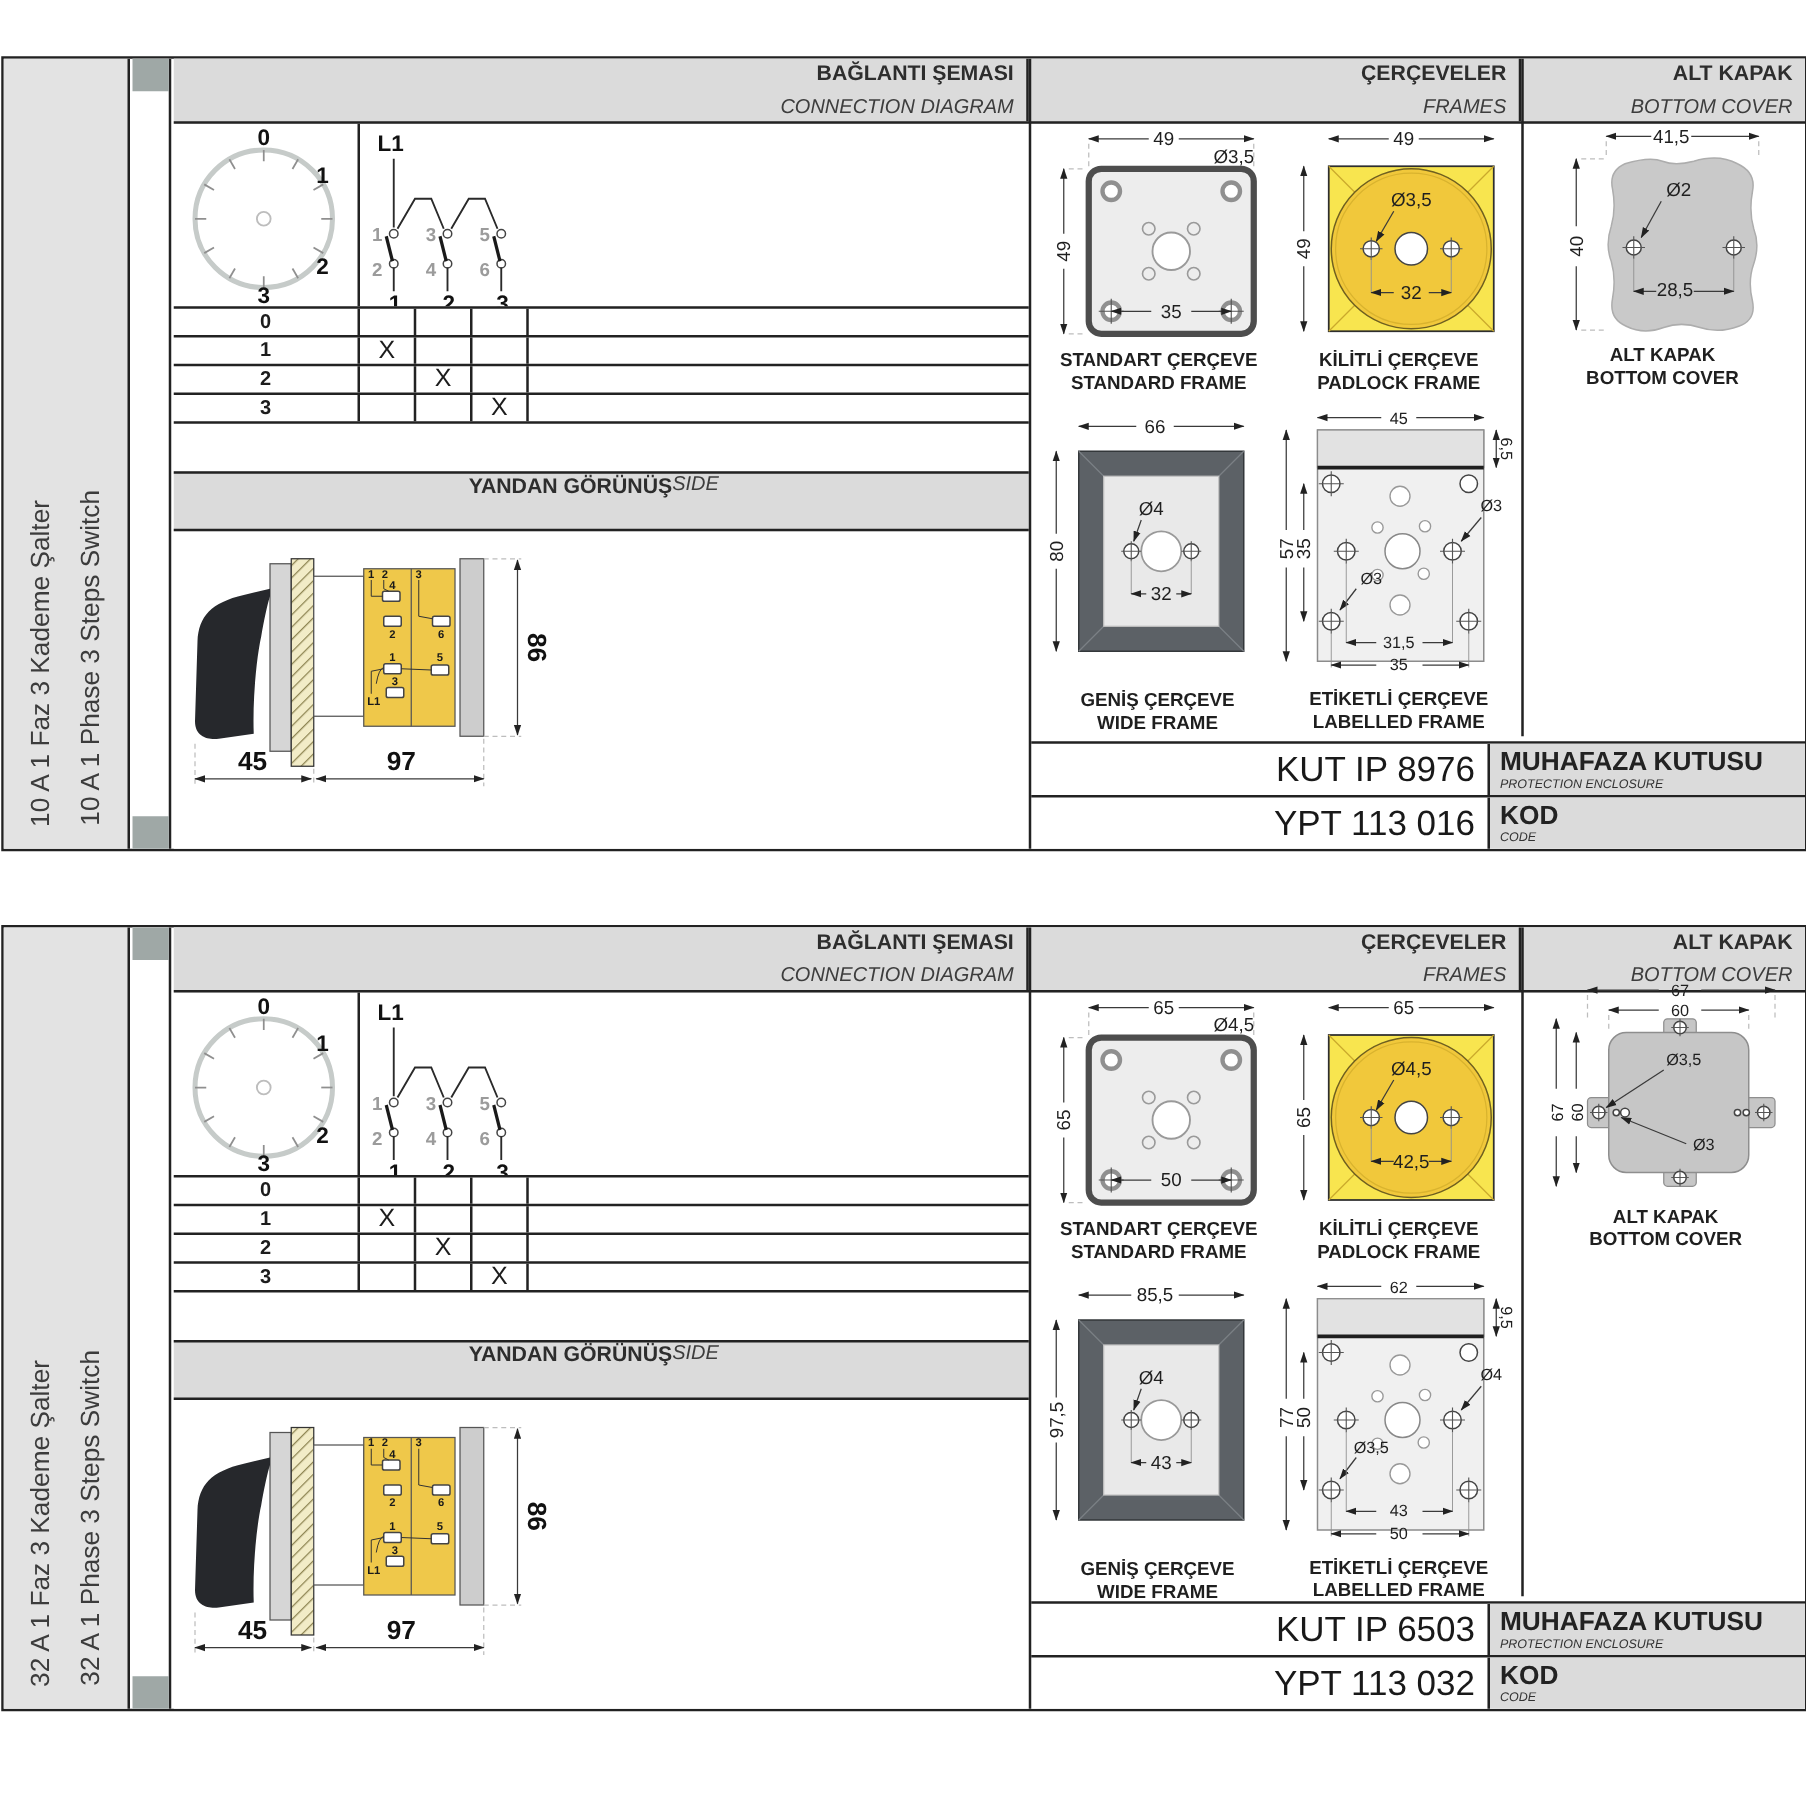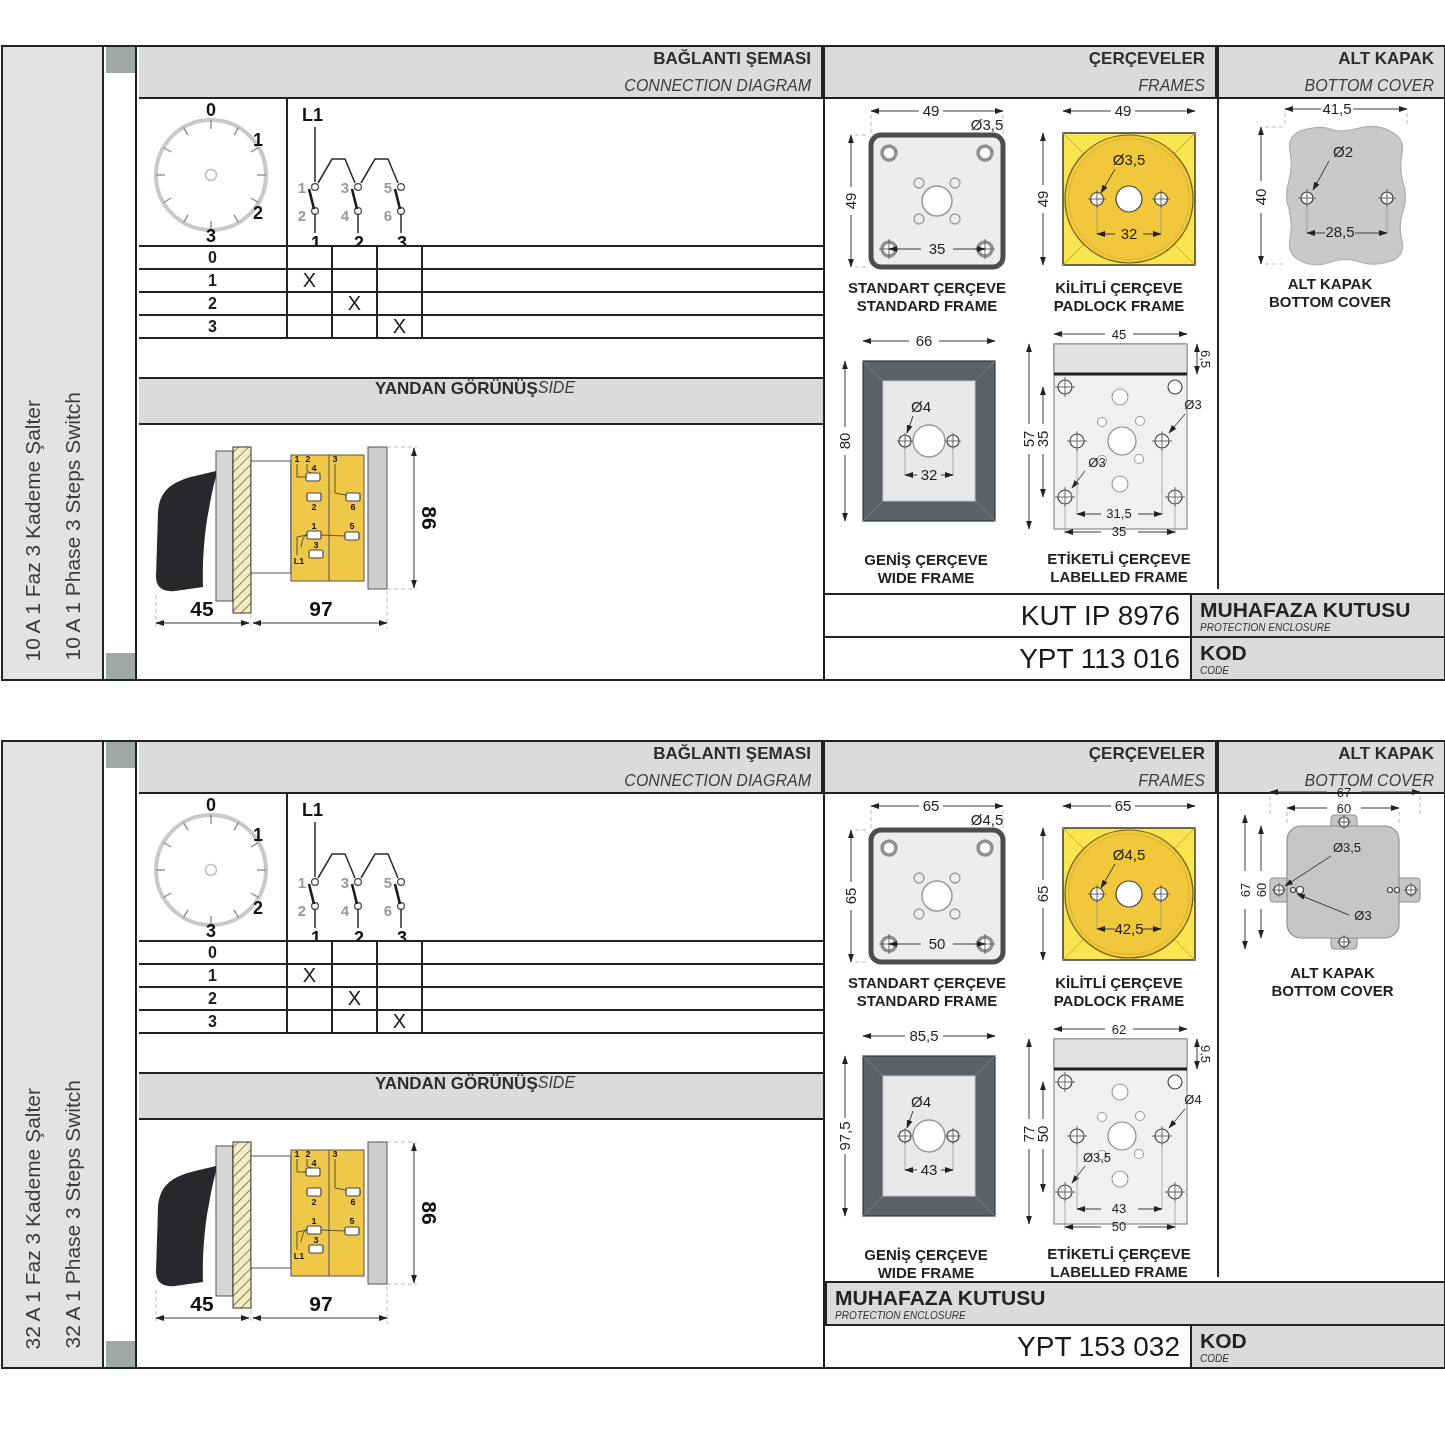--- a/index.html
+++ b/index.html
@@ -843,27 +843,28 @@
         <line class="dl" x1="124" y1="129" x2="72" y2="108" marker-end="url(#arw)"></line>
       </svg>
       <div class="fcap">
         <div>ALT KAPAK</div>
         <div>BOTTOM COVER</div>
       </div>
     </div>
 
     <div class="codes">
       <div class="crow">
+        <div class="cval">KUT IP 6503</div>
         <div class="clab">
           <div class="ktr">MUHAFAZA KUTUSU</div>
           <div class="ken">PROTECTION ENCLOSURE</div>
         </div>
       </div>
       <div class="crow">
-        <div class="cval">YPT 153 032</div>
+        <div class="cval">YPT 113 032</div>
         <div class="clab">
           <div class="ktr">KOD</div>
           <div class="ken">CODE</div>
         </div>
       </div>
     </div>
   </div>
 </div>
 
 </div>

